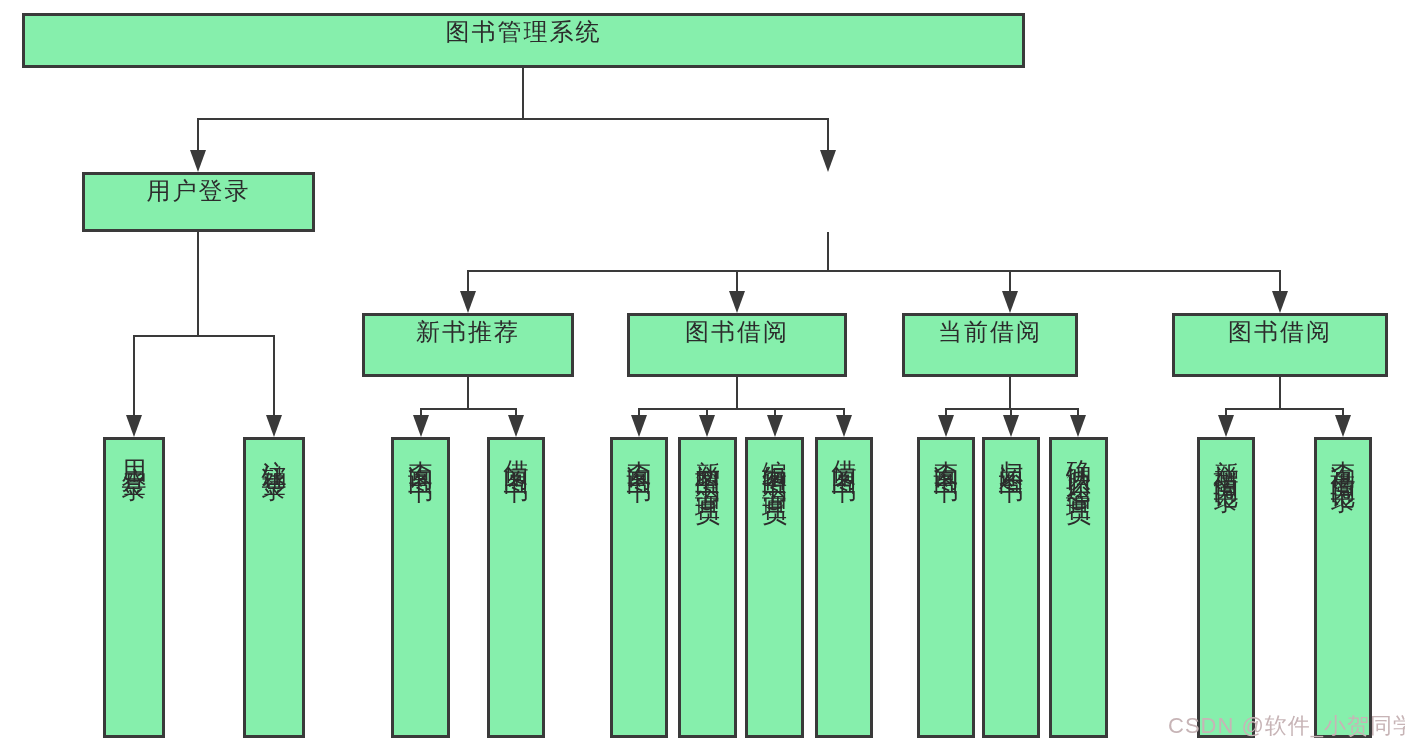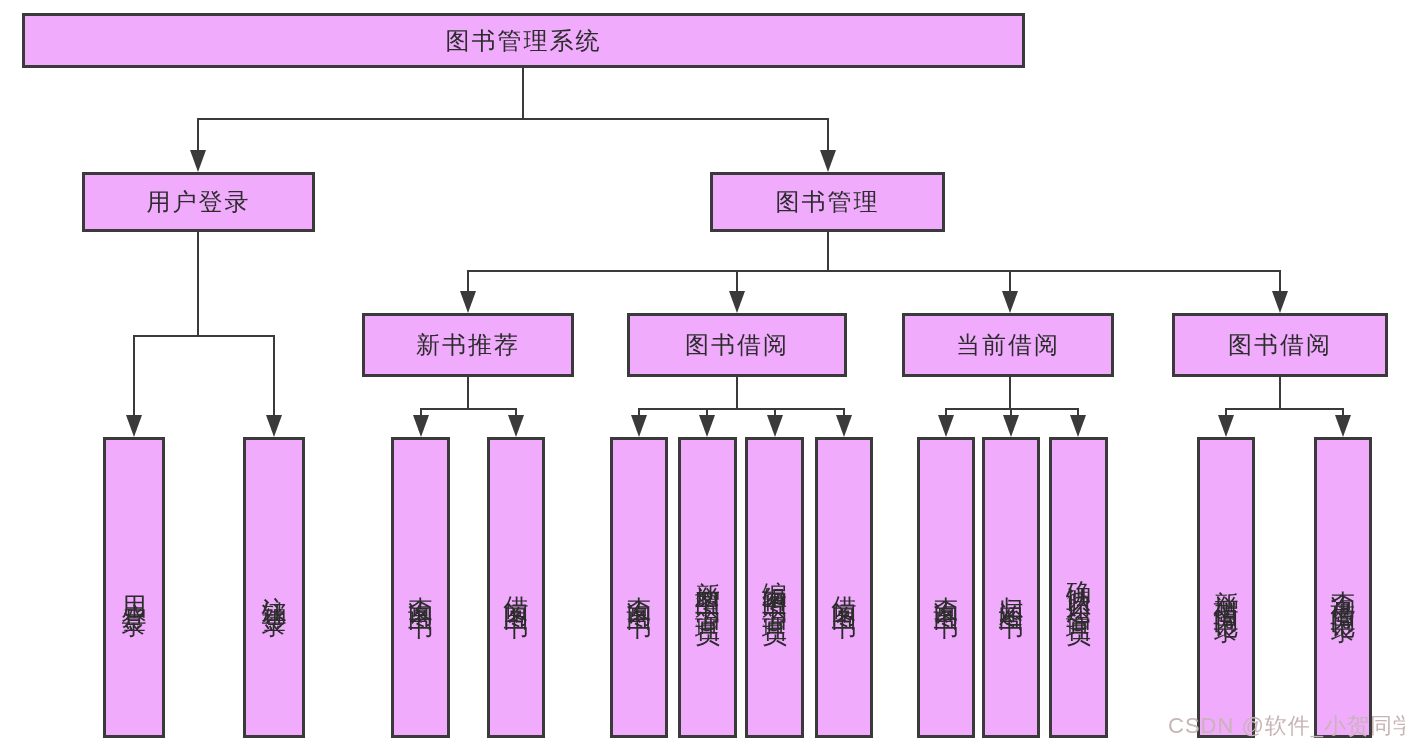--- a/index.html
+++ b/index.html
@@ -13,23 +13,23 @@
     position:relative;
     width:1405px;height:747px;
     background:var(--bg);
     overflow:hidden;
     font-family:"Liberation Sans","DejaVu Sans",sans-serif;
   }
   .node{
     position:absolute;
     box-sizing:border-box;
     border:3px solid var(--line);
-    background:#f0abfc;
+    background:#86efac;
     display:flex;
-    align-items:center;
+    align-items:flex-start;
     justify-content:center;
     color:var(--text);
     font-size:24px;
   }
   .node.h span{letter-spacing:2px;white-space:nowrap;}
   .node.v span{
     writing-mode:vertical-rl;
     text-orientation:mixed;
     letter-spacing:6px;
     line-height:1;
@@ -117,31 +117,28 @@
   <div class="vl" style="left:1342px;top:408px;height:9px"></div>
   <div class="arr" style="left:1335px;top:415px"></div>
 
   <div class="node h" style="left:22px;top:13px;width:1003px;height:55px">
     <span>图书管理系统</span>
   </div>
 
   <div class="node h" style="left:82px;top:172px;width:233px;height:60px">
     <span>用户登录</span>
   </div>
-  <div class="node h" style="left:710px;top:172px;width:235px;height:60px">
-    <span>图书管理</span>
-  </div>
 
   <div class="node h" style="left:362px;top:313px;width:212px;height:64px">
     <span>新书推荐</span>
   </div>
   <div class="node h" style="left:627px;top:313px;width:220px;height:64px">
     <span>图书借阅</span>
   </div>
-  <div class="node h" style="left:902px;top:313px;width:212px;height:64px">
+  <div class="node h" style="left:902px;top:313px;width:176px;height:64px">
     <span>当前借阅</span>
   </div>
   <div class="node h" style="left:1172px;top:313px;width:216px;height:64px">
     <span>图书借阅</span>
   </div>
 
   <div class="node v" style="left:103px;top:437px;width:62px;height:301px">
     <span>用户登录</span>
   </div>
   <div class="node v" style="left:243px;top:437px;width:62px;height:301px">

